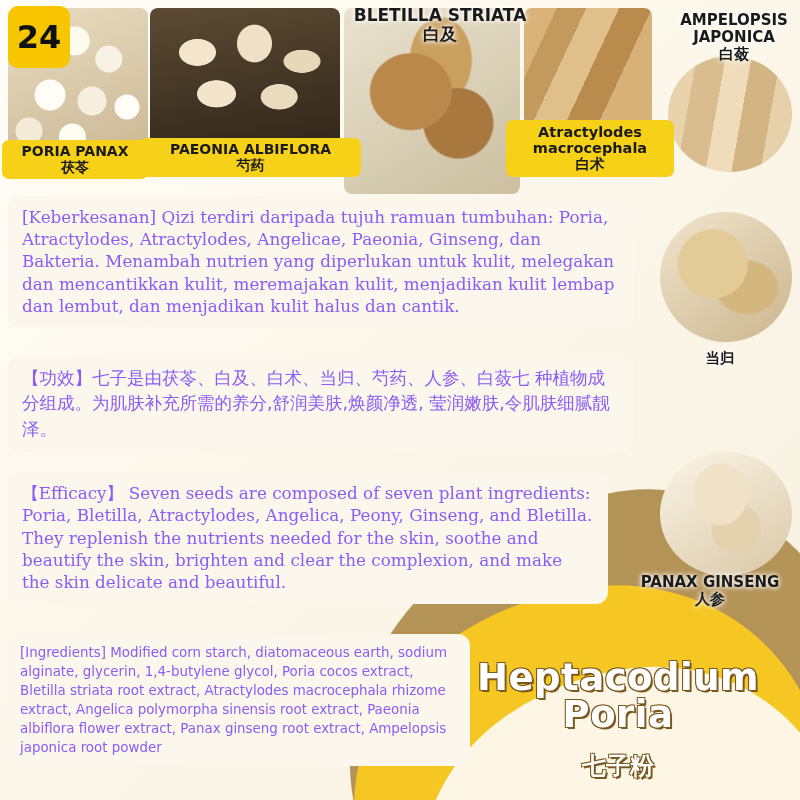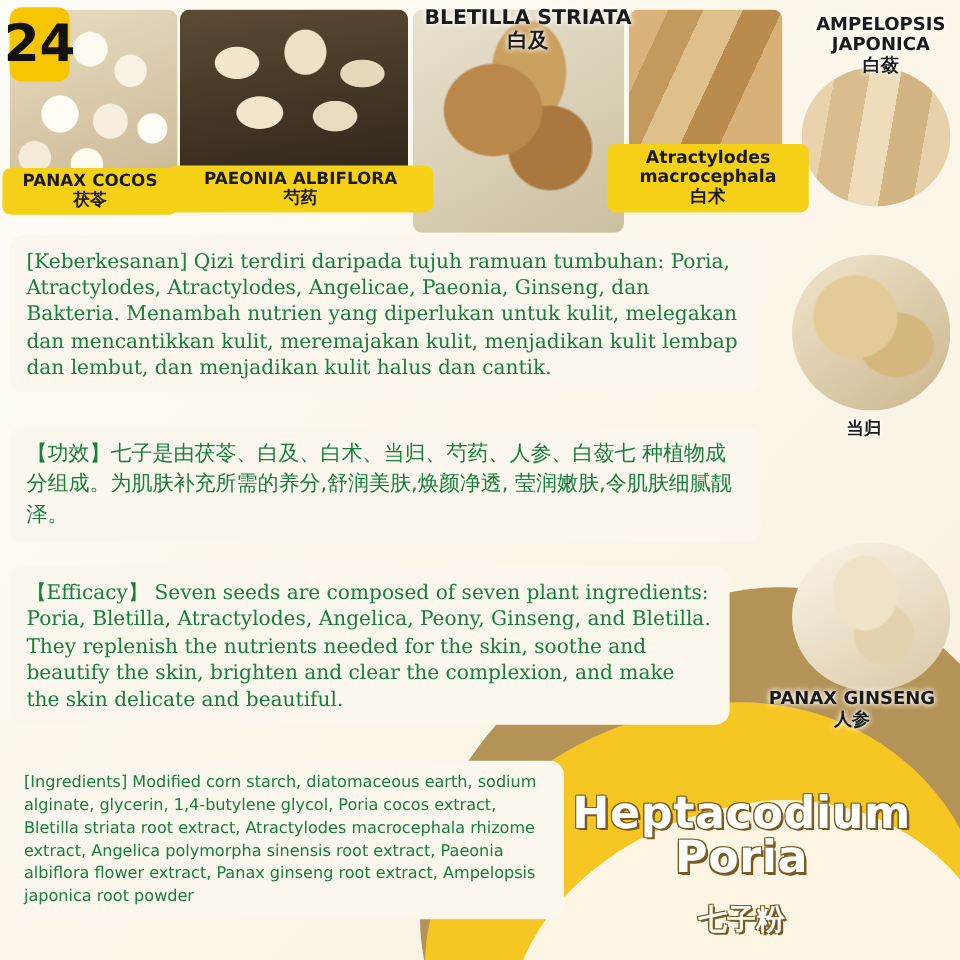--- a/index.html
+++ b/index.html
@@ -53,27 +53,27 @@
     background: #fdf6e4;
     border-radius: 55% 45% 50% 50% / 55% 55% 45% 45%;
     transform: rotate(-8deg);
   }
 
   
   .badge-number {
     position: absolute;
     left: 8px;
     top: 6px;
-    width: 50px;
+    width: 62px;
     height: 62px;
     background: #f7c600;
     border-radius: 10px;
     color: #111;
     font-weight: bold;
-    font-size: 43px;
+    font-size: 32px;
     display: flex;
     align-items: center;
     justify-content: center;
     z-index: 40;
     font-family: "DejaVu Sans", sans-serif;
   }
 
   
   .photo {
     position: absolute;
@@ -157,21 +157,21 @@
     display: block;
   }
 
   
   .text-card {
     position: absolute;
     background: #fbf7ec;
     border-radius: 12px;
     padding: 10px 14px;
     box-sizing: border-box;
-    color: #15803d;
+    color: #8b5cf6;
     z-index: 20;
   }
   .card-ms {
     left: 8px;
     top: 196px;
     width: 626px;
     font-family: "DejaVu Serif", serif;
     font-size: 16.8px;
     line-height: 1.32;
   }
@@ -245,21 +245,21 @@
   <div class="swoosh-brown"></div>
   <div class="swoosh-yellow"></div>
   <div class="swoosh-cream"></div>
 
   <div class="badge-number">24</div>
 
   <div class="photo ph-poria" style="left:8px; top:8px; width:140px; height:150px; border-radius:8px;">
     <div class="ph-inner"></div>
   </div>
   <div class="photo-label" style="left:2px; top:140px; width:130px; font-size:14px;">
-    <span>PANAX COCOS</span>
+    <span>PORIA PANAX</span>
     <span class="cn">茯苓</span>
   </div>
 
   <div class="photo ph-paeonia" style="left:150px; top:8px; width:190px; height:148px; border-radius:8px;">
     <div class="ph-inner"></div>
   </div>
   <div class="photo-label" style="left:140px; top:138px; width:205px; font-size:14px;">
     <span>PAEONIA ALBIFLORA</span>
     <span class="cn">芍药</span>
   </div>

